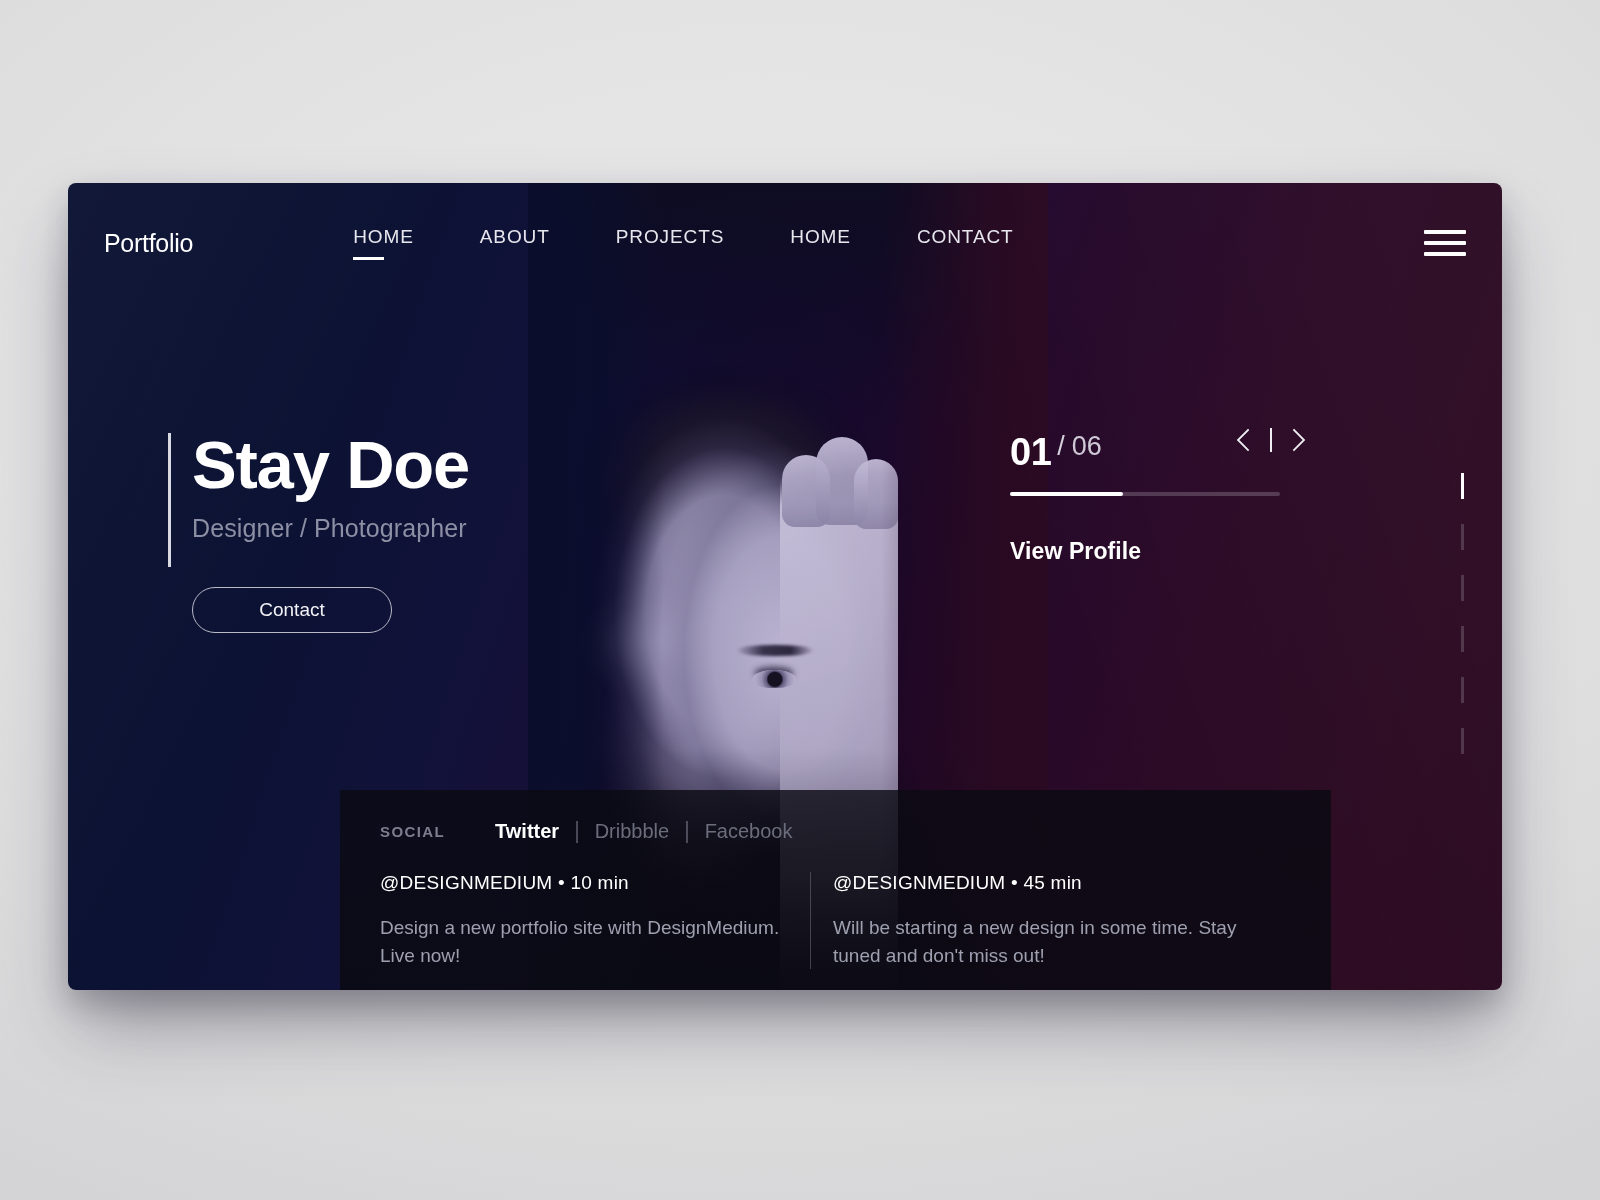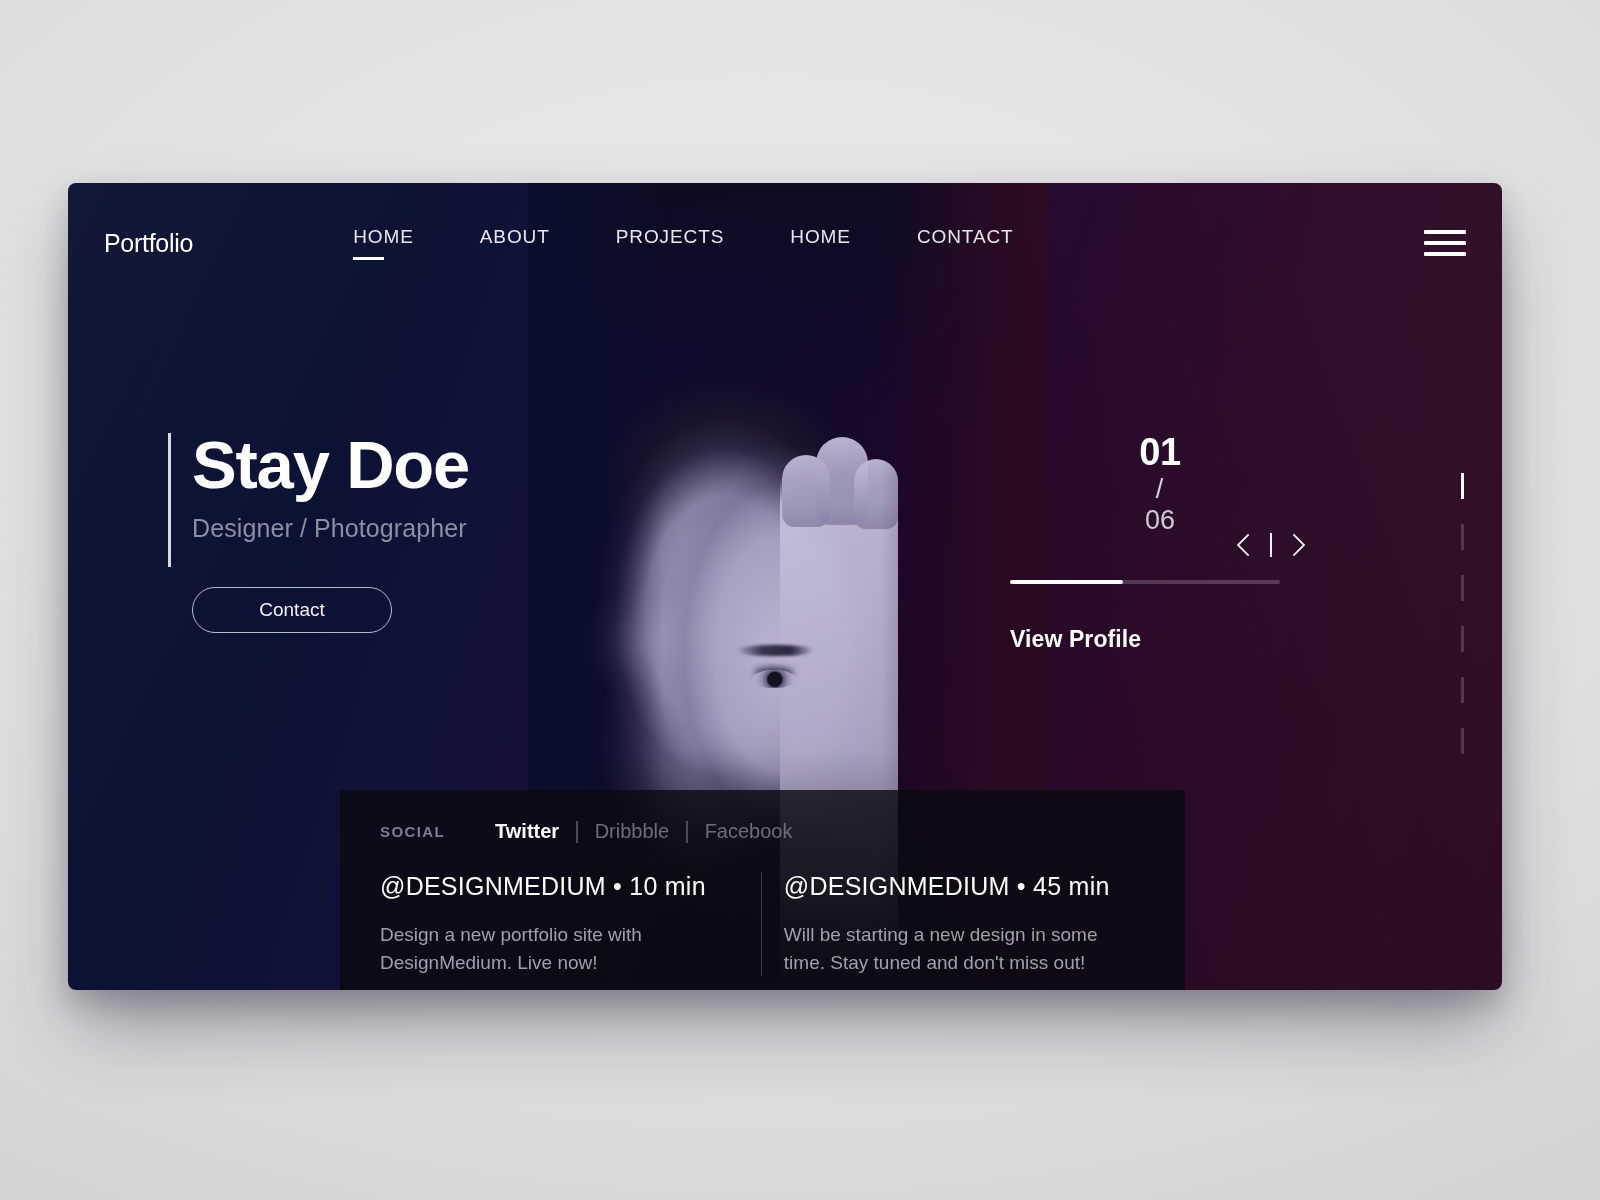--- a/index.html
+++ b/index.html
@@ -211,21 +211,21 @@
   }
 
   
   .slider-panel{
     position:absolute;
     left:942px; top:248px;
     width:300px;
     z-index:5;
   }
   .counter-row{
-    display:flex; align-items:center;flex-direction:column;
+    display:flex; align-items:flex-start;
   }
   .counter-current{
     color:#ffffff; font-size:38px; font-weight:bold; letter-spacing:-0.5px;
   }
   .counter-sep{
     color:#d6d2dd; font-size:27px; margin:0 7px 0 6px; font-weight:300;
   }
   .counter-total{
     color:#cfc9d6; font-size:27px; font-weight:300;
   }
@@ -279,21 +279,21 @@
     width:3px; height:26px;
     background:rgba(226,218,232,0.20);
     cursor:pointer;
   }
   .slide-dot.active{ background:#ffffff; }
 
   
   .social-panel{
     position:absolute;
     left:272px; top:607px;
-    width:845px; height:200px;
+    width:991px; height:200px;
     background:linear-gradient(180deg, rgba(10,10,18,0.80) 0%, rgba(10,10,18,0.86) 100%);
     z-index:5;
     padding:30px 44px 0 40px;
   }
   .social-head{
     display:flex; align-items:center;
   }
   .social-label{
     color:#7d7f90;
     font-size:15px;
@@ -326,21 +326,21 @@
     padding-right:28px;
   }
   .tweet + .tweet{
     border-left:1.5px solid rgba(160,160,178,0.35);
     padding-left:22px;
     padding-right:0;
     width:430px;
   }
   .tweet-meta{
     color:#ffffff;
-    font-size:25px;
+    font-size:19px;
     letter-spacing:0.25px;
     white-space:nowrap;
   }
   .tweet-body{
     margin-top:20px;
     color:#9ea0b0;
     font-size:19px;
     line-height:1.45;
   }
 </style>

